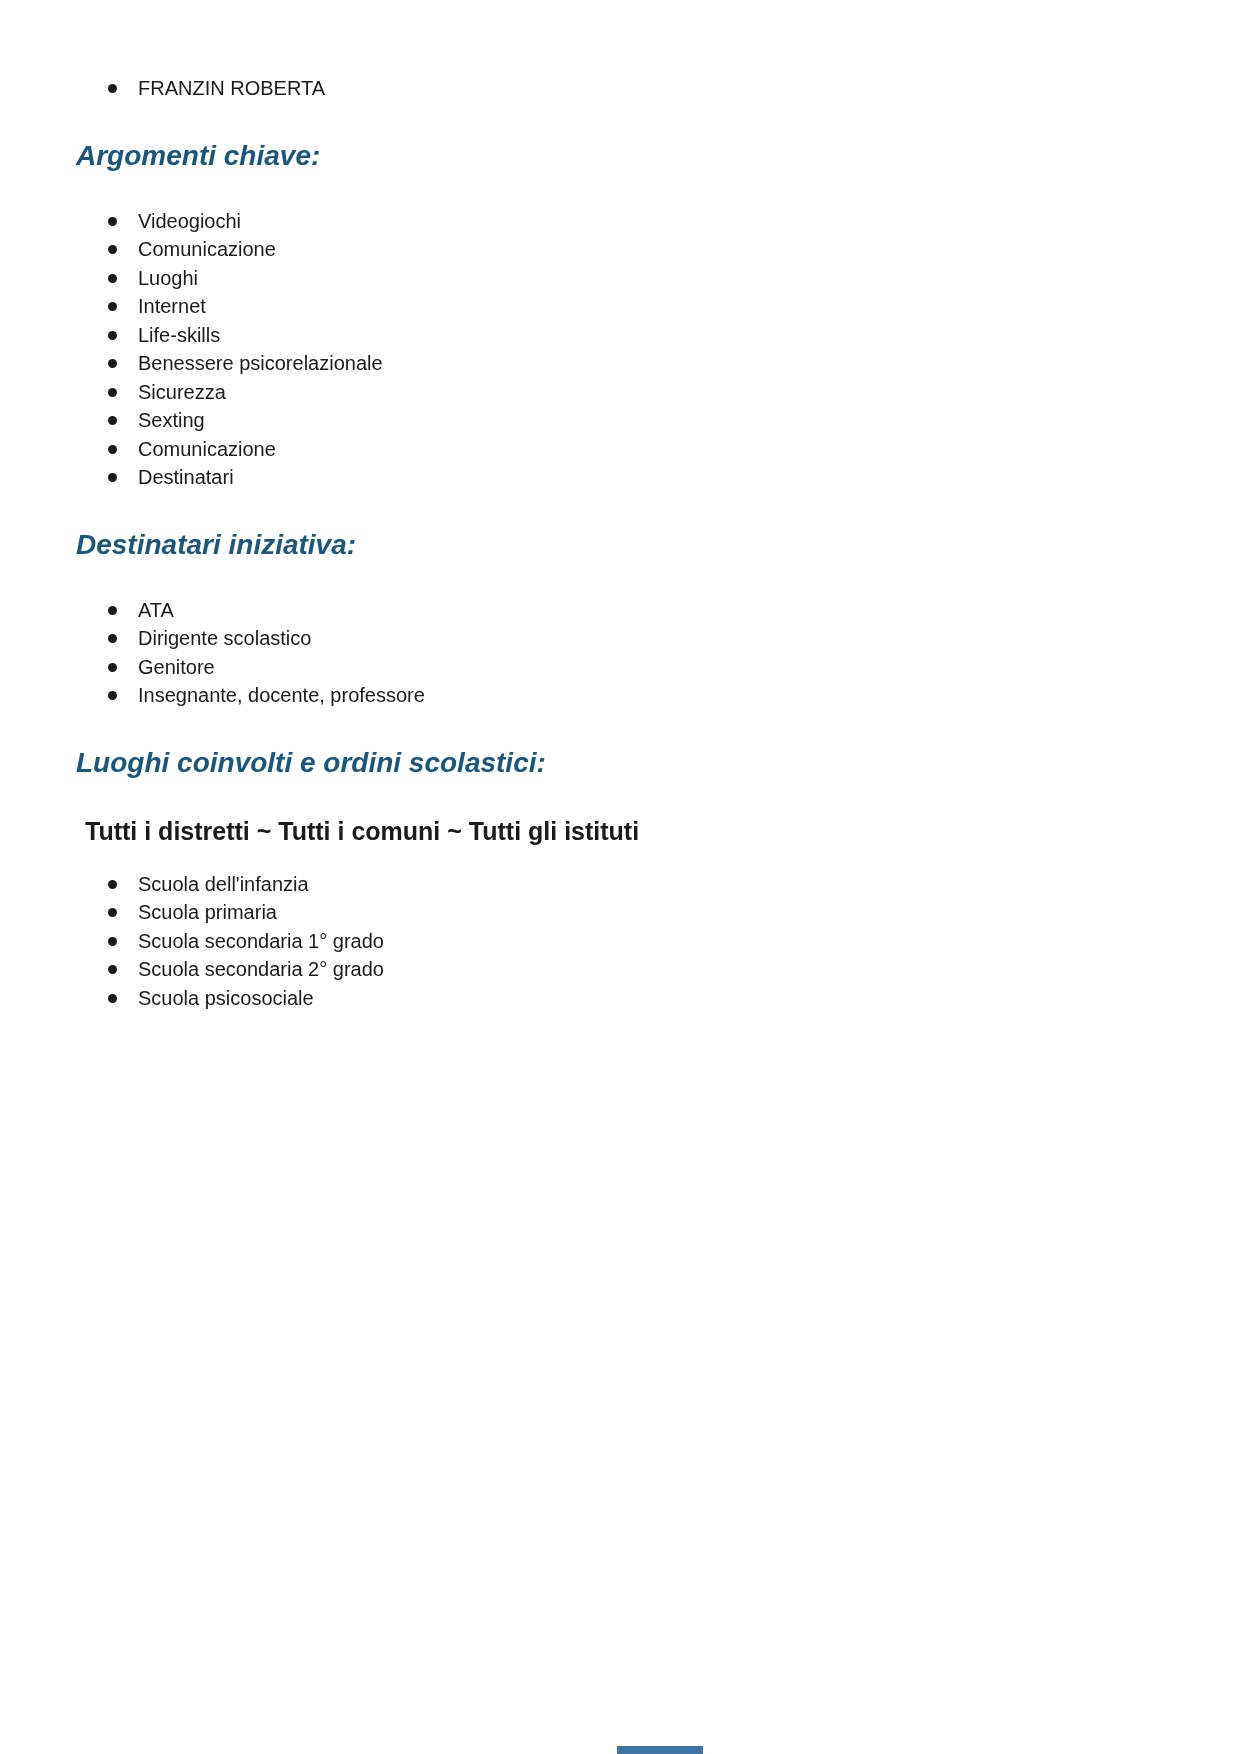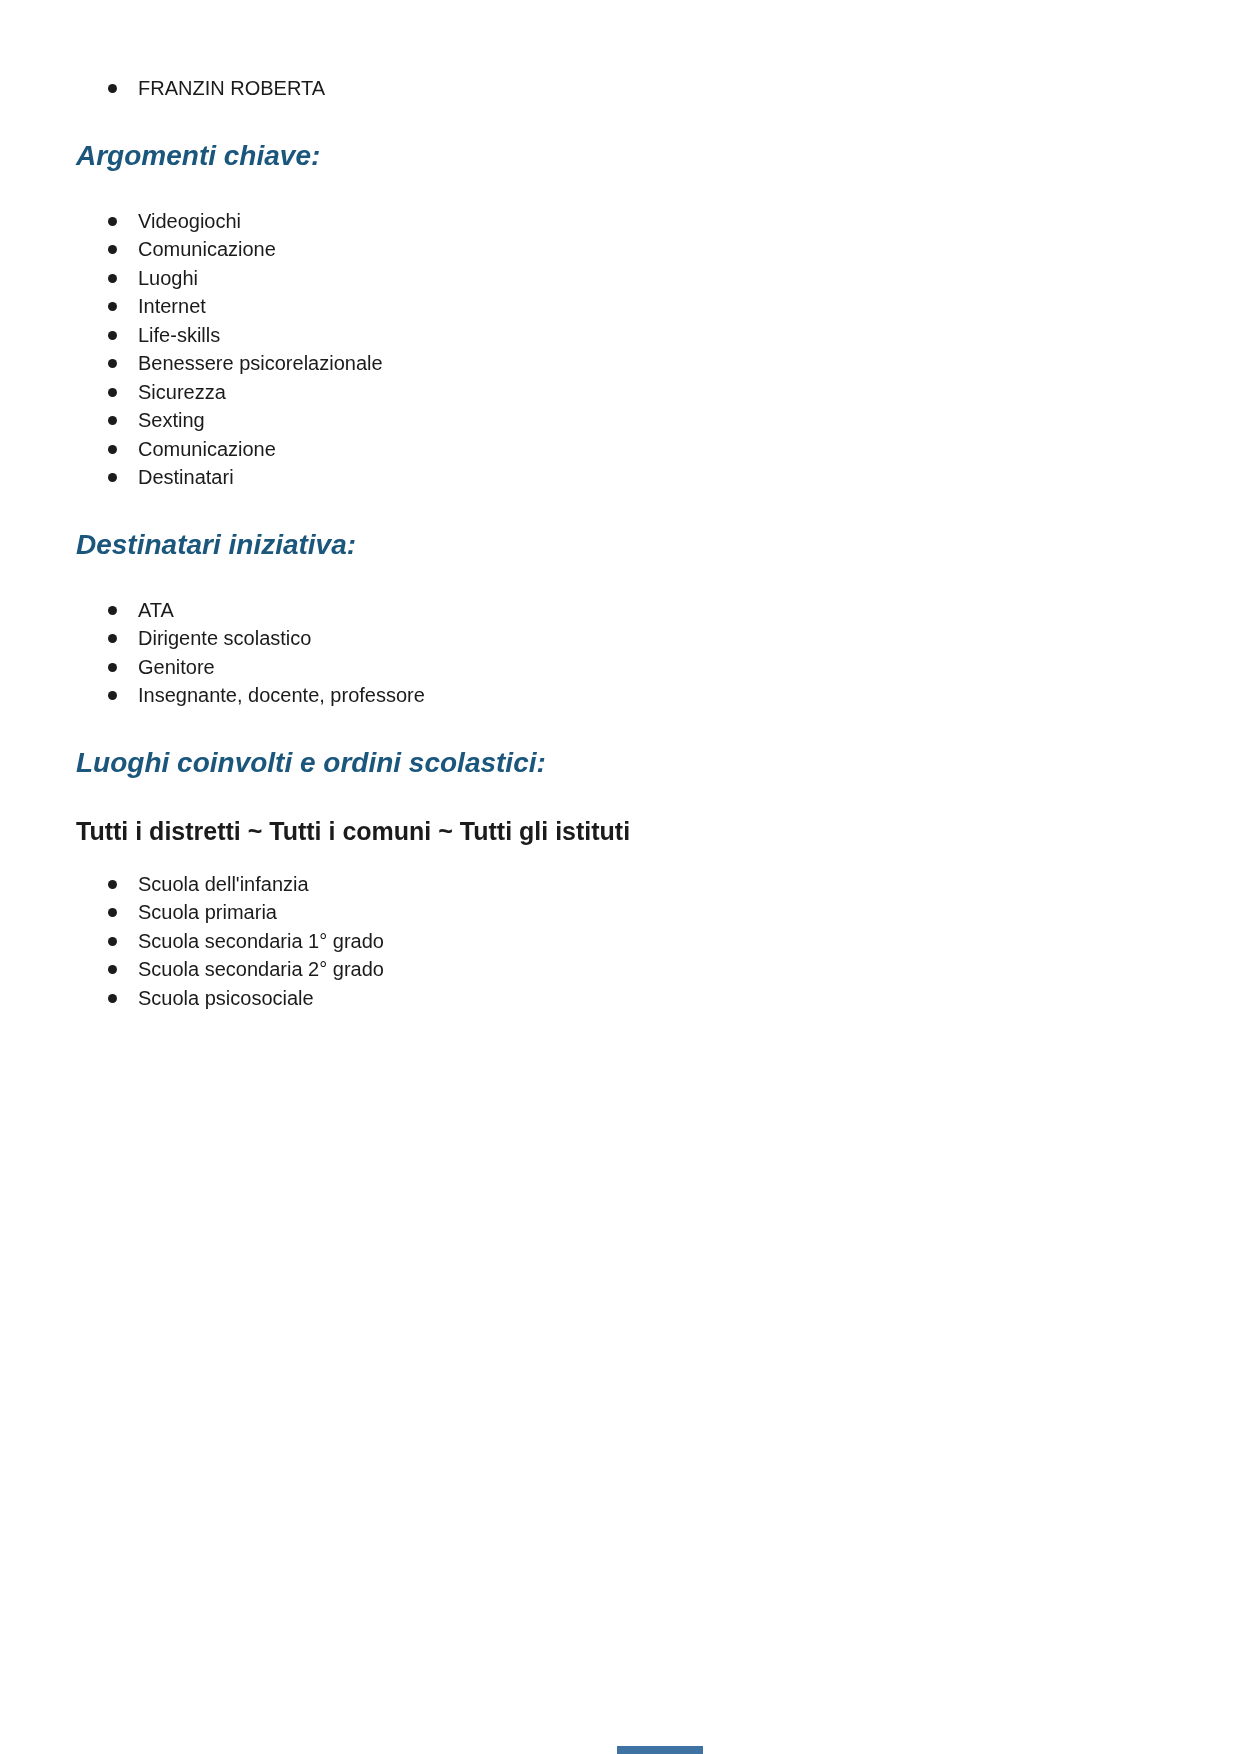--- a/index.html
+++ b/index.html
@@ -48,21 +48,21 @@
     margin: 31px 0 29px 0;
     font-size: 28px;
     line-height: 44px;
     font-weight: bold;
     font-style: italic;
     color: var(--heading-color, #1b567c);
     letter-spacing: 0;
   }
   
   p.scope-line {
-    margin: 31px 0 24px 0;
+    margin: 31px 0 24px 9px;
     font-size: 25px;
     line-height: 30px;
     font-weight: bold;
     color: var(--text-color, #1b1b1b);
   }
   
   .bottom-bar {
     position: absolute;
     left: 617px;
     bottom: 0;

